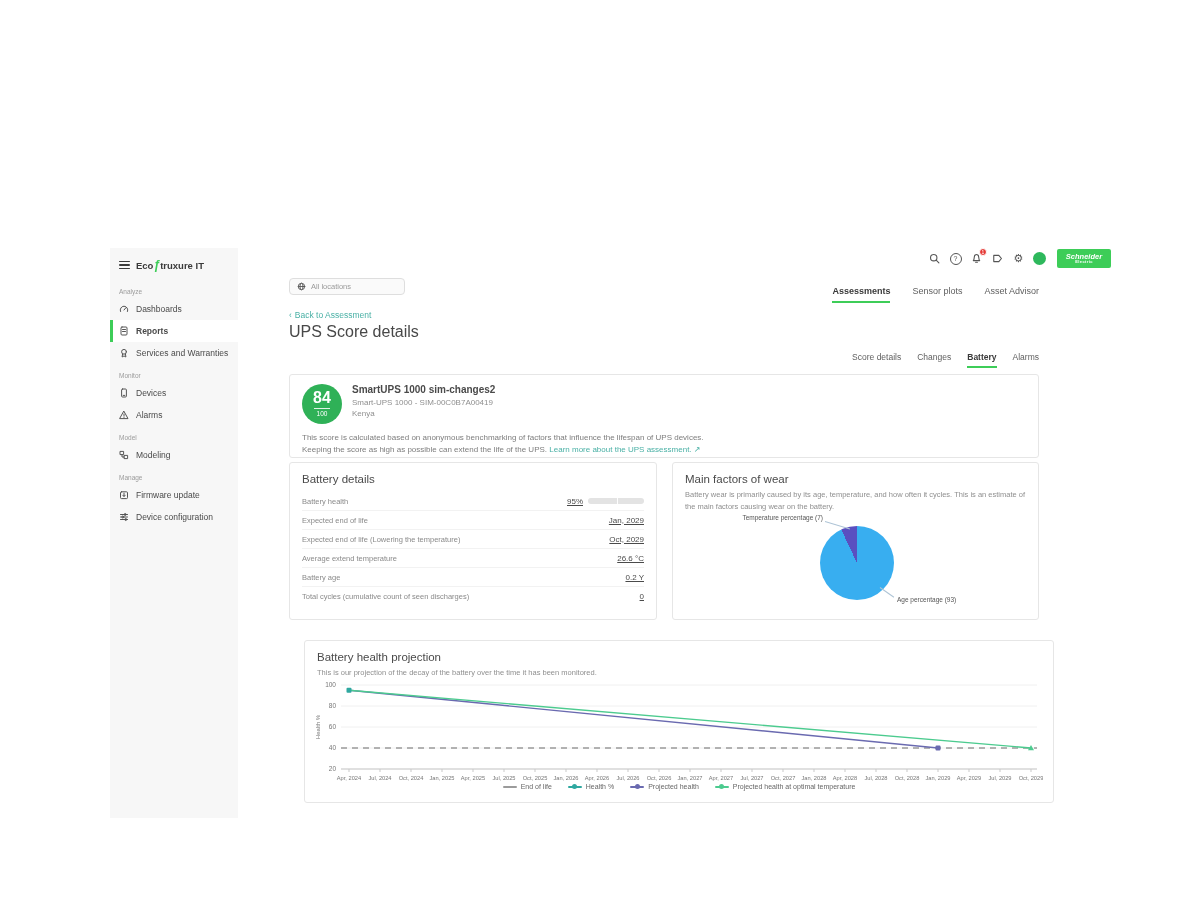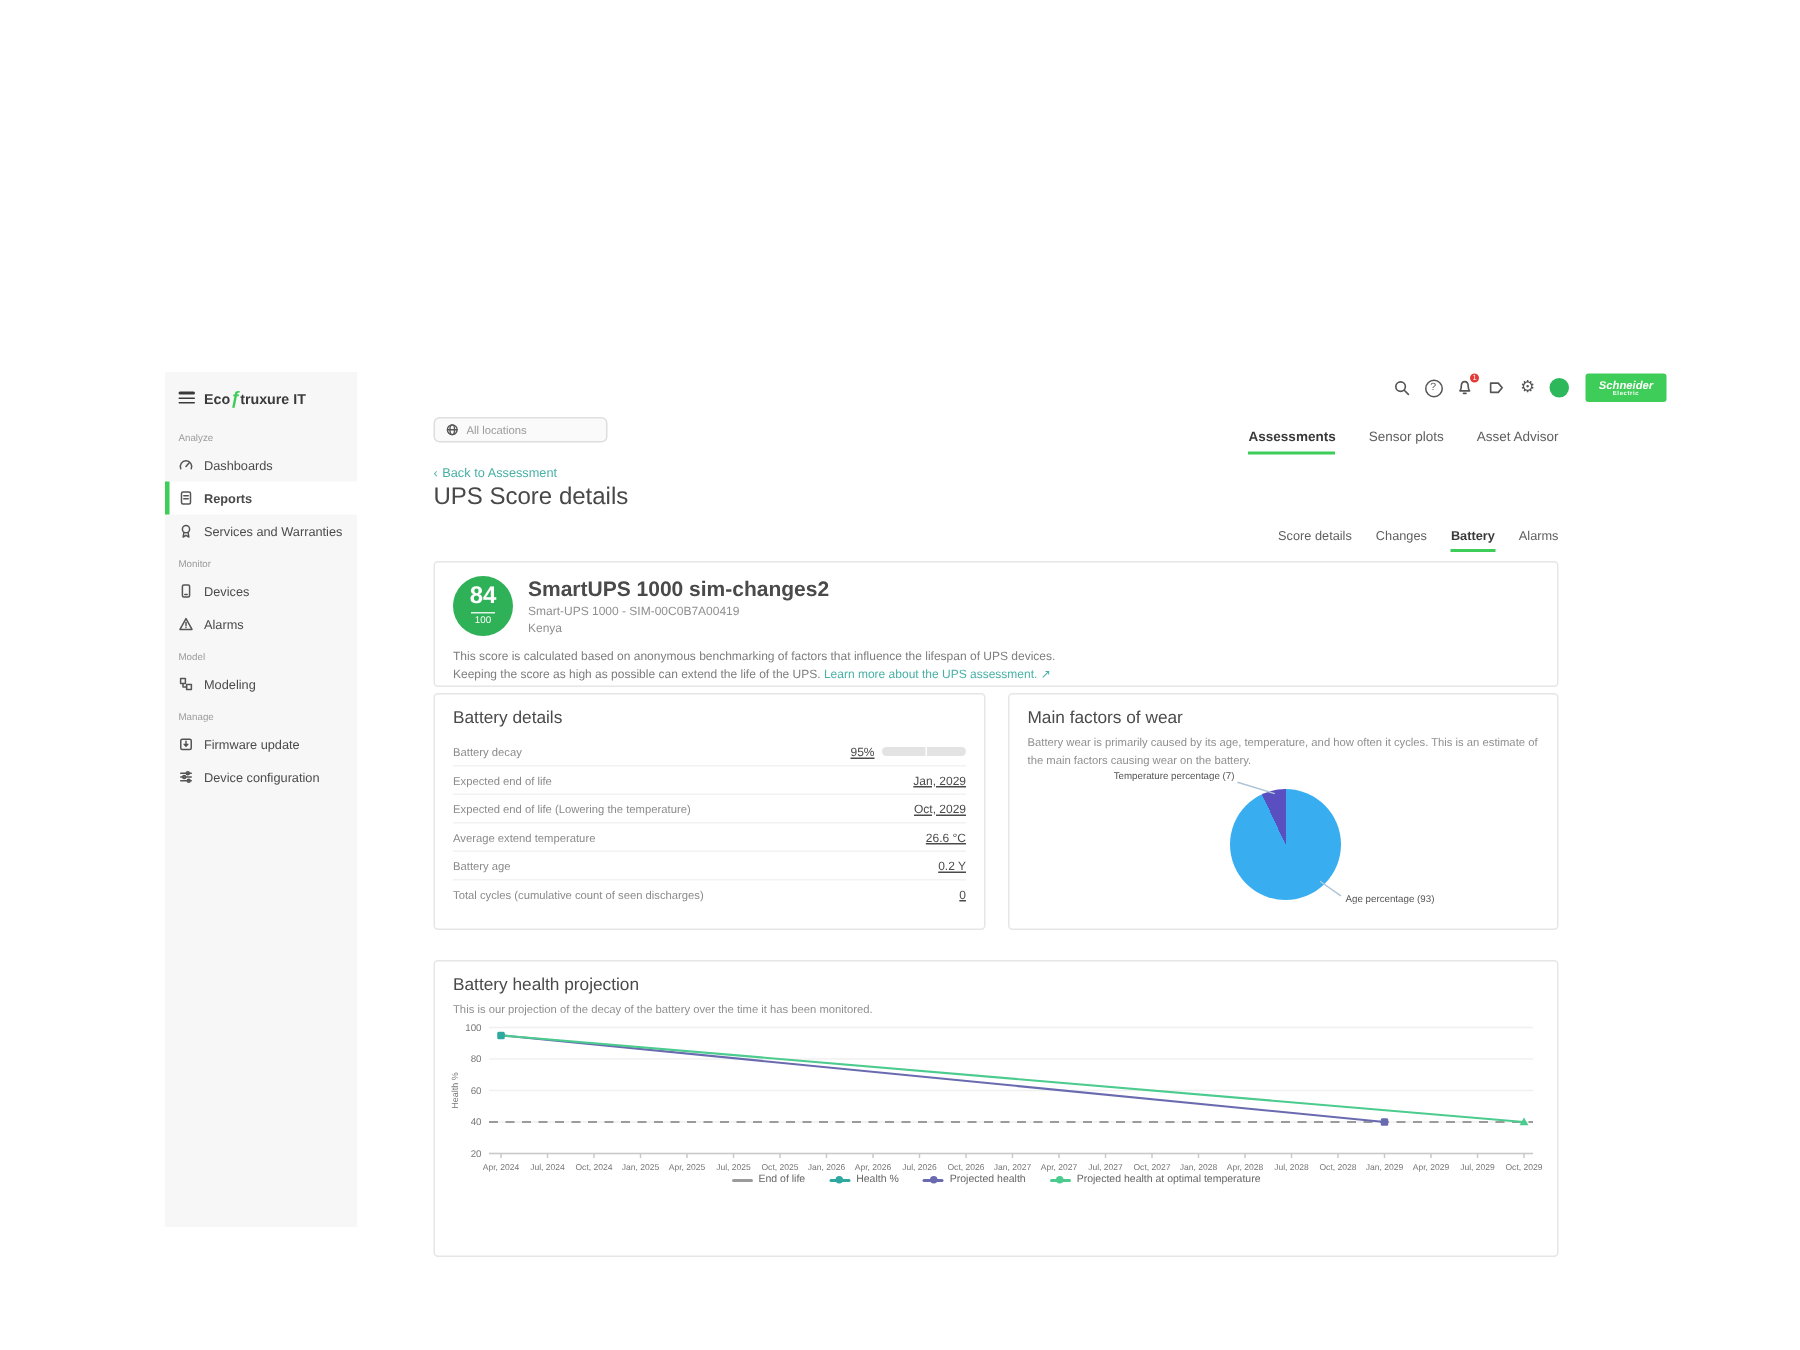--- a/index.html
+++ b/index.html
@@ -45,21 +45,21 @@
   .card-title{font-size:11.5px;color:#4a4a4a;font-weight:500;}
   .card-desc{font-size:7.5px;color:#8f8f8f;line-height:1.55;margin-top:4px;}
 
   
   .score-card{left:0;top:104px;width:750px;height:84px;padding:9px 12px;}
   .score-row{display:flex;gap:10px;align-items:flex-start;}
   .score-circle{width:40px;height:40px;border-radius:50%;background:#2fb157;color:#fff;display:flex;flex-direction:column;align-items:center;justify-content:center;line-height:1;}
   .score-num{font-size:16px;font-weight:bold;}
   .score-divider{width:16px;height:1px;background:rgba(255,255,255,.85);margin:2px 0;}
   .score-max{font-size:6.5px;}
-  .dev-name{font-size:14px;font-weight:bold;color:#4a4a4a;}
+  .dev-name{font-size:10px;font-weight:bold;color:#4a4a4a;}
   .dev-serial,.dev-loc{font-size:8px;color:#8f8f8f;margin-top:2.5px;}
   .score-desc{font-size:8px;color:#7d7d7d;margin-top:8px;line-height:1.55;}
   .link{color:#49b0a5;cursor:pointer;}
 
   
   .bd-card{left:0;top:192px;width:368px;height:158px;padding:10px 12px;}
   .bd-rows{margin-top:7px;}
   .bd-row{display:flex;justify-content:space-between;align-items:center;padding:4.5px 0;}
   .bd-row:not(:last-child){border-bottom:1px solid #f2f2f2;}
   .bd-label{font-size:7.5px;color:#8a8a8a;}
@@ -72,21 +72,21 @@
   .wear-card{left:383px;top:192px;width:367px;height:158px;padding:10px 12px;}
   .pie{position:absolute;left:147px;top:63px;width:74px;height:74px;border-radius:50%;}
   .pie-label{position:absolute;font-size:6.5px;color:#555;white-space:nowrap;}
   .lbl-temp{left:28px;top:51px;width:122px;text-align:right;}
   .lbl-age{left:224px;top:133px;}
   .conn{position:absolute;height:1px;background:#aec4d6;transform-origin:left center;}
   .conn-temp{left:152px;top:58px;width:26px;transform:rotate(17deg);}
   .conn-age{left:207px;top:124px;width:17px;transform:rotate(35deg);}
 
   
-  .proj-card{left:0;top:370px;width:750px;height:198px;padding:10px 12px;}
+  .proj-card{left:15px;top:370px;width:750px;height:163px;padding:10px 12px;}
   #proj-svg{position:absolute;left:8px;top:34px;}
   .ytick{font-size:6.5px;fill:#777;}
   .xtick{font-size:5.7px;fill:#777;}
   .ylab{font-size:6px;fill:#777;}
   .legend{position:absolute;left:0;right:0;top:142px;display:flex;justify-content:center;gap:16px;align-items:center;}
   .lg-item{display:flex;align-items:center;gap:4px;font-size:7px;color:#666;cursor:pointer;}
   .lg-sample{position:relative;width:14px;height:2px;border-radius:1px;}
   .lg-dot{position:absolute;left:4.5px;top:-1.5px;width:5px;height:5px;border-radius:50%;}
 </style>
 </head>
@@ -256,21 +256,21 @@
           <span>Keeping the score as high as possible can extend the life of the UPS.</span>
           <span class="link"><span>Learn more about the UPS assessment.</span> <span>↗</span></span>
         </div>
       </div>
     </div>
 
     <div class="card bd-card">
       <div class="card-title">Battery details</div>
       <div class="bd-rows">
         <div class="bd-row">
-          <span class="bd-label">Battery decay</span>
+          <span class="bd-label">Battery health</span>
           <span class="bd-value">
             <span>95%</span>
             <span class="bar"><span class="bar-fill" style="width: 95%;"></span><span class="bar-tick"></span></span>
           </span>
         </div>
         <div class="bd-row">
           <span class="bd-label">Expected end of life</span>
           <span class="bd-value">Jan, 2029</span>
         </div>
         <div class="bd-row">

